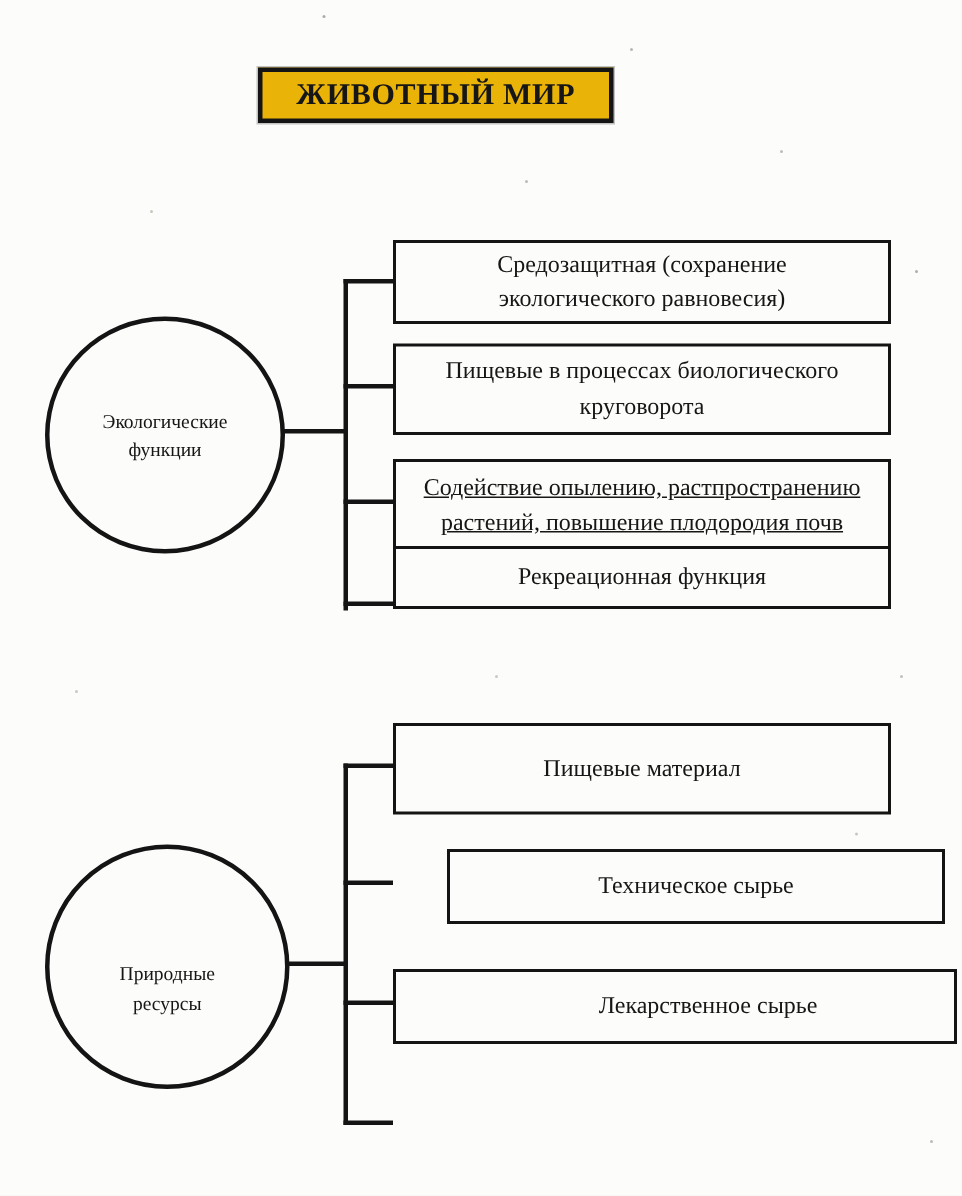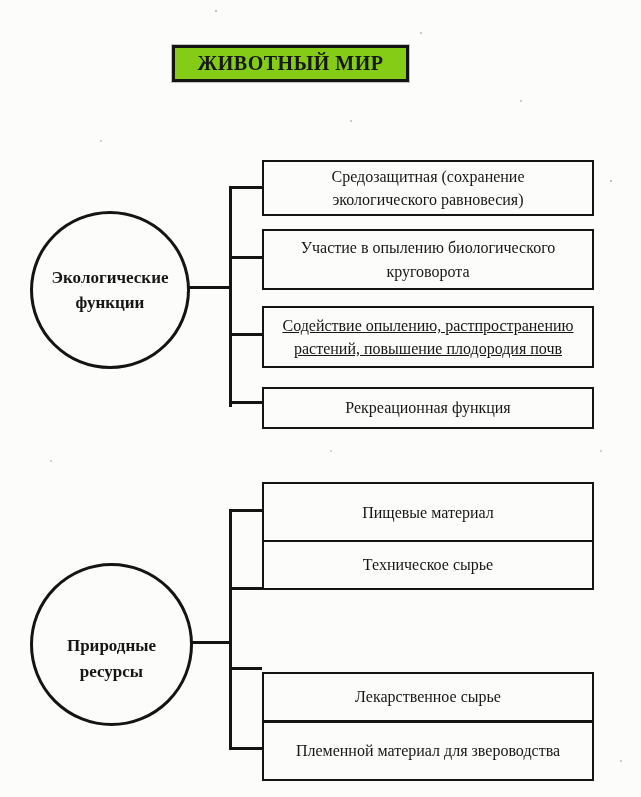--- a/index.html
+++ b/index.html
@@ -16,40 +16,40 @@
     color: #161616;
     overflow: hidden;
   }
   .title-box {
     position: absolute;
     left: 172px; top: 45px;
     width: 231px; height: 31px;
     border: 3px solid #141414;
     box-shadow: 0 0 0 1px rgba(20,20,20,0.25);
     display: flex; align-items: center; justify-content: center;
-    background: #84cc16;
+    background: #eab308;
   }
   .title-box span {
     font-weight: 700;
     font-size: 20px;
     letter-spacing: 0.5px;
     white-space: nowrap;
   }
   .circle {
     position: absolute;
     border: 3px solid #141414;
     border-radius: 50%;
     display: flex; align-items: center; justify-content: center;
     text-align: center;
     background: #fcfcfa;
     z-index: 2;
   }
   .circle span {
-    font-weight: 700;
-    font-size: 17px;
+    font-weight: 400;
+    font-size: 13px;
     line-height: 1.5;
   }
   .circle.eco { left: 30px; top: 211px; width: 154px; height: 152px; }
   .circle.eco span { max-width: 130px; }
   .circle.res { left: 30px; top: 563px; width: 157px; height: 157px; }
   .circle.res span { max-width: 110px; margin-top: 28px; }
   .node {
     position: absolute;
     left: 262px;
     width: 328px;
@@ -62,24 +62,24 @@
   .node span {
     font-size: 16px;
     line-height: 1.45;
   }
   .node.b1 { top: 160px; height: 52px; }
   .node.b1 span { max-width: 218px; }
   .node.b2 { top: 229px; height: 57px; }
   .node.b2 span { max-width: 280px; }
   .node.b3 { top: 306px; height: 58px; text-decoration: underline; }
   .node.b3 span { max-width: 312px; }
-  .node.b4 { top: 387px; height: 38px; }
+  .node.b4 { top: 364px; height: 38px; }
   .node.c1 { top: 482px; height: 57px; }
-  .node.c2 { top: 540px; height: 46px; }
-  .node.c3 { top: 672px; height: 46px; }
+  .node.c2 { top: 566px; height: 46px; margin-left: 36px; }
+  .node.c3 { top: 646px; height: 46px; padding-left: 44px; }
   .node.c4 { top: 721px; height: 56px; }
   .line {
     position: absolute;
     background: #141414;
     z-index: 1;
   }
   
   .sp1   { left: 229px; top: 186px; width: 3px;  height: 221px; }
   .st1a  { left: 229px; top: 186px; width: 33px; height: 3px; }
   .st1b  { left: 229px; top: 256px; width: 33px; height: 3px; }
@@ -120,21 +120,21 @@
   </div>
 
   <div class="circle eco">
     <span>Экологические функции</span>
   </div>
 
   <div class="node b1">
     <span>Средозащитная (сохранение экологического равновесия)</span>
   </div>
   <div class="node b2">
-    <span>Участие в опылению биологического круговорота</span>
+    <span>Пищевые в процессах биологического круговорота</span>
   </div>
   <div class="node b3">
     <span>Содействие опылению, растпространению растений, повышение плодородия почв</span>
   </div>
   <div class="node b4">
     <span>Рекреационная функция</span>
   </div>
 
   <div class="line sp1"></div>
   <div class="line st1a"></div>
@@ -149,23 +149,20 @@
 
   <div class="node c1">
     <span>Пищевые материал</span>
   </div>
   <div class="node c2">
     <span>Техническое сырье</span>
   </div>
   <div class="node c3">
     <span>Лекарственное сырье</span>
   </div>
-  <div class="node c4">
-    <span>Племенной материал для звероводства</span>
-  </div>
 
   <div class="line sp2"></div>
   <div class="line st2a"></div>
   <div class="line st2b"></div>
   <div class="line st2c"></div>
   <div class="line st2d"></div>
   <div class="line cl2"></div>
 
 </div>
 

